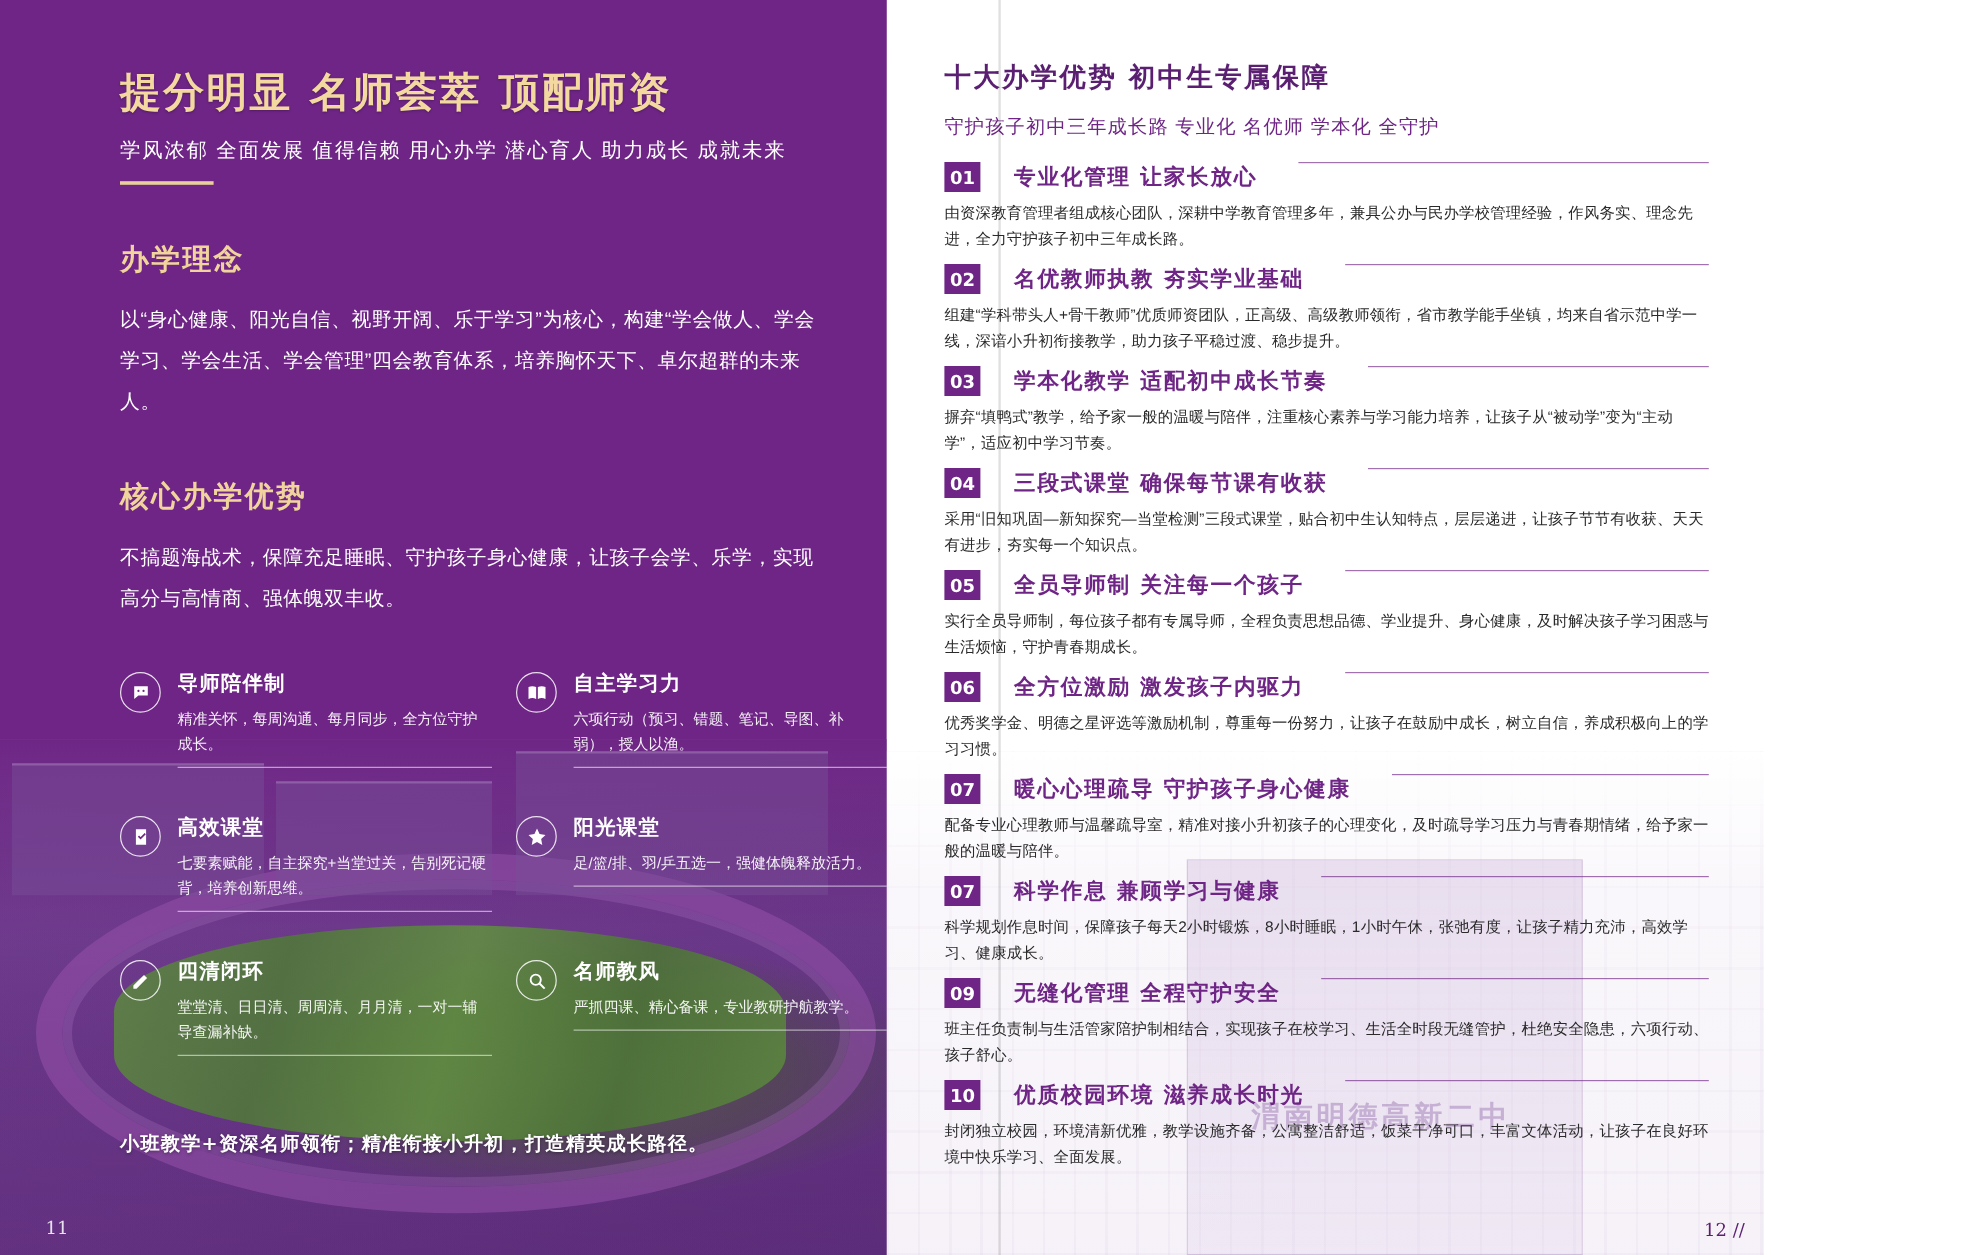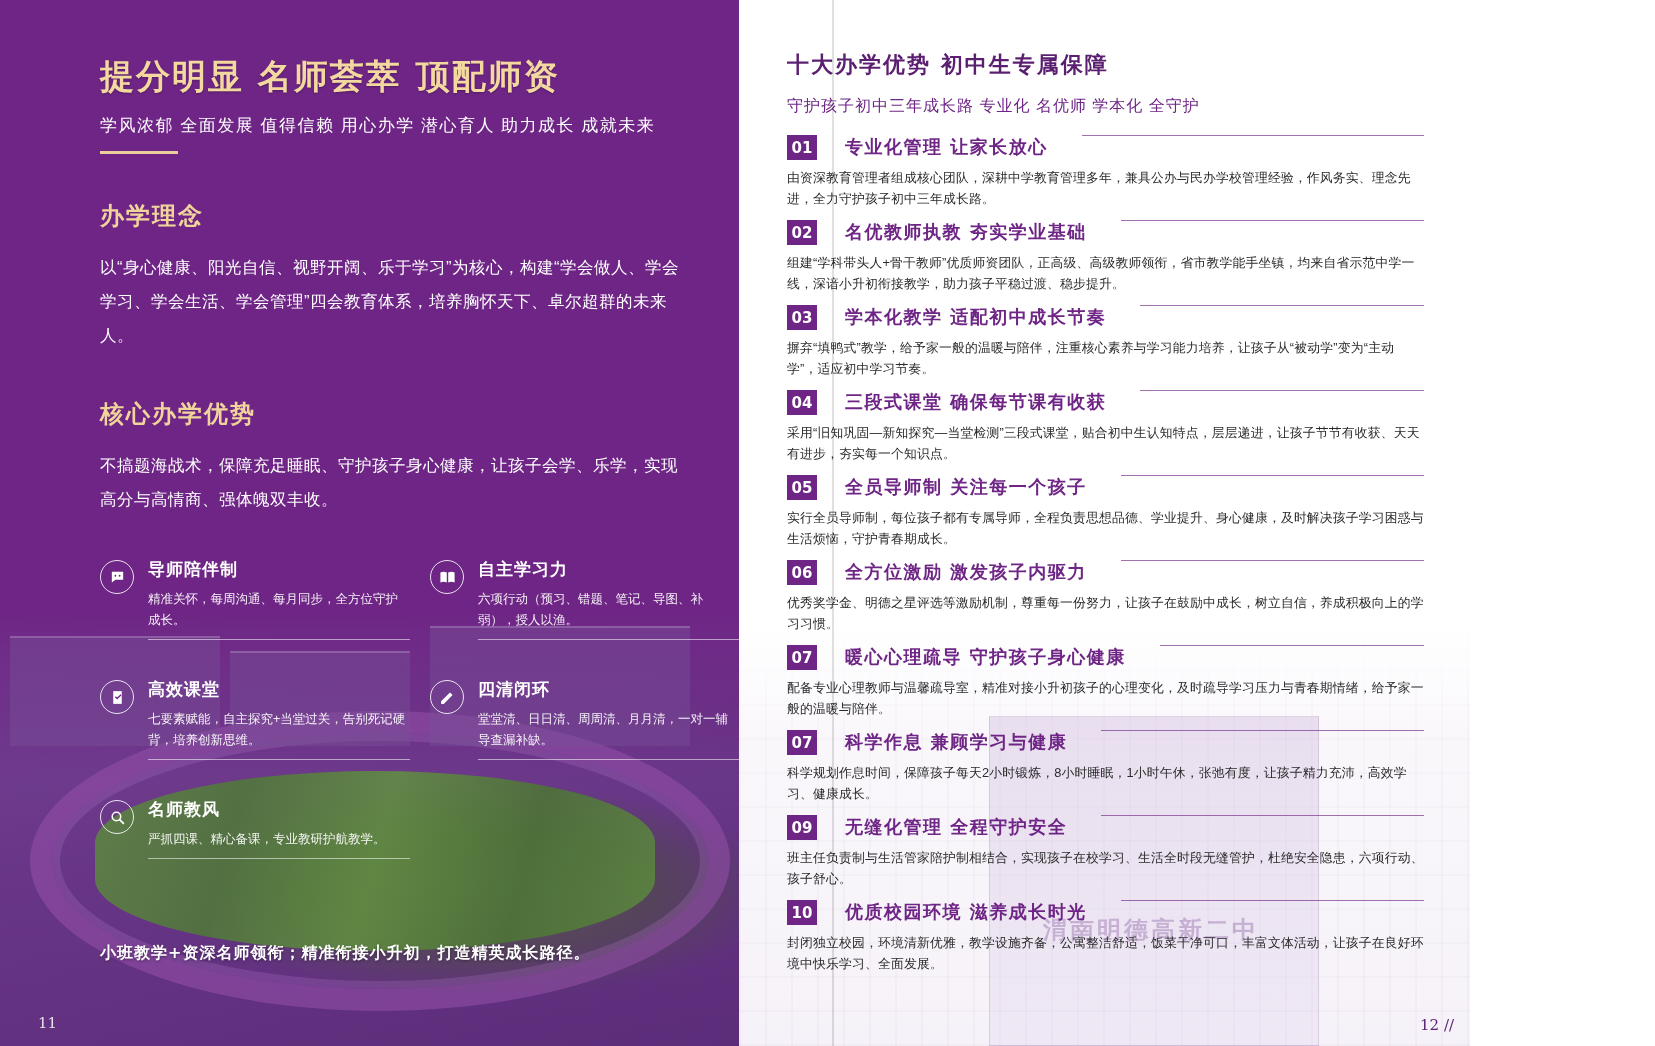--- a/index.html
+++ b/index.html
@@ -302,20 +302,31 @@
                 <path d="M6 3h12v18H6V3z"></path>
                 <path d="M9 11l2.5 2.5L17 8" stroke="#6e2585" stroke-width="2" fill="none"></path>
               </svg>
           </span>
           <div class="feat-body">
             <div class="feat-t">高效课堂</div>
             <div class="feat-d">七要素赋能，自主探究+当堂过关，告别死记硬背，培养创新思维。</div>
           </div>
         </div>
 
+        <div class="feat">
+          <span class="feat-ico">
+            <svg viewBox="0 0 24 24">
+                <path d="M12 2l3 6.6 7 .9-5.1 4.8 1.3 7L12 17.9 5.8 21.3l1.3-7L2 9.5l7-.9L12 2z"></path>
+              </svg>
+          </span>
+          <div class="feat-body">
+            <div class="feat-t">阳光课堂</div>
+            <div class="feat-d">足/篮/排、羽/乒五选一，强健体魄释放活力。</div>
+          </div>
+        </div>
 
         <div class="feat">
           <span class="feat-ico">
             <svg viewBox="0 0 24 24">
                 <path d="M3 17.3L15.5 4.8l3.7 3.7L6.7 21H3v-3.7z"></path>
               </svg>
           </span>
           <div class="feat-body">
             <div class="feat-t">四清闭环</div>
             <div class="feat-d">堂堂清、日日清、周周清、月月清，一对一辅导查漏补缺。</div>

